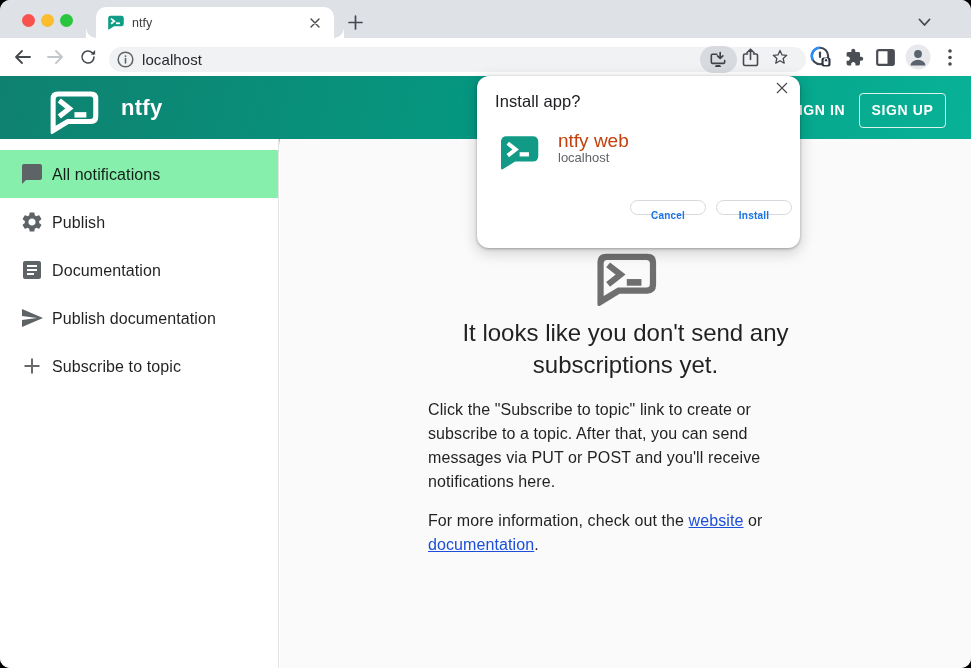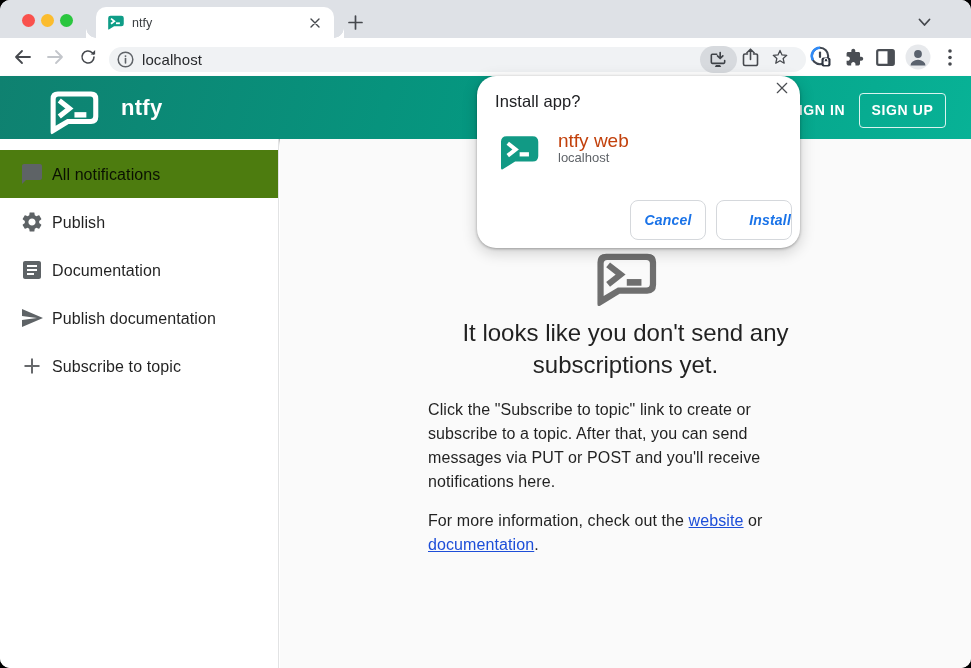--- a/index.html
+++ b/index.html
@@ -36,44 +36,44 @@
             background:linear-gradient(105deg,#0f8170 0%, #049a82 55%, #08b296 100%);
             box-shadow:0 2px 4px -1px rgba(0,0,0,.25), 0 4px 5px 0 rgba(0,0,0,.16); }
   .appbar-logo { position:absolute; left:47px; top:90px; width:52px; height:45px; z-index:2; }
   .appbar-title { position:absolute; left:121px; top:76px; height:63px; line-height:64px; font-size:22px; font-weight:700; color:#fff; letter-spacing:.3px; z-index:2; }
   .signin { position:absolute; left:782px; top:94px; width:70px; height:33px; line-height:33px; text-align:center; color:#fff; font-size:14px; font-weight:700; letter-spacing:.6px; z-index:2; }
   .signup { position:absolute; left:859px; top:93px; width:87px; height:35px; line-height:33px; text-align:center; color:#fff; font-size:14px; font-weight:700; letter-spacing:.6px; border:1px solid rgba(255,255,255,.85); border-radius:4px; z-index:2; }
 
   
   .sidebar { position:absolute; left:0; top:139px; width:279px; height:529px; background:#fff; border-right:1px solid #e2e3e4; }
   .sb-item { position:absolute; left:0; width:278px; height:48px; }
-  .sb-item.selected { background:#4d7c0f; }
+  .sb-item.selected { background:#86efac; }
   .sb-icon { position:absolute; left:20px; top:12px; width:24px; height:24px; }
   .sb-label { position:absolute; left:52px; top:0; height:48px; line-height:49px; font-size:16px; color:rgba(0,0,0,.87); letter-spacing:.1px; }
 
   
   .main { position:absolute; left:280px; top:139px; width:691px; height:529px; background:#fafafa; }
   .empty-icon { position:absolute; left:313px; top:112px; width:64px; height:57px; }
   .empty-head { position:absolute; left:0; top:178px; width:691px; text-align:center; font-size:24px; line-height:31.5px; color:rgba(0,0,0,.87); white-space:pre-line; }
   .empty-col { position:absolute; left:148px; top:259px; width:400px; font-size:16px; line-height:24px; color:rgba(0,0,0,.87); letter-spacing:.1px; }
   .empty-col p.p1 { white-space:pre-line; margin-bottom:15px; }
   .empty-col a { color:#1d4ed8; text-decoration:underline; cursor:pointer; }
 
   
-  .popup { position:absolute; left:477px; top:76px; width:323px; height:172px; background:#fff; border-radius:19px;
+  .popup { position:absolute; left:477px; top:76px; width:323px; height:172px; background:#fff; border-radius:12px;
            box-shadow:0 1px 3px rgba(0,0,0,.3), 0 4px 14px 2px rgba(0,0,0,.15); z-index:10; }
   .pu-title { position:absolute; left:18px; top:16px; font-size:16.5px; color:#202124; letter-spacing:.1px; }
   .pu-close { position:absolute; left:297px; top:4px; width:16px; height:16px; padding:2px; }
   .pu-icon { position:absolute; left:21px; top:59px; width:41px; height:35px; }
   .pu-name { position:absolute; left:81px; top:54px; font-size:19px; color:#c2410c; }
   .pu-origin { position:absolute; left:81px; top:74px; font-size:13px; color:#5f6368; }
-  .pu-btn { position:absolute; top:124px; width:76px; height:40px; border:1px solid #d5d8dc; border-radius:8px; background:#fff;
-            text-align:center; line-height:29px; font-size:14px; font-weight:700; color:#1a73e8; letter-spacing:.2px;font-style:italic; }
+  .pu-btn { position:absolute; top:124px; width:76px; height:15px; border:1px solid #d5d8dc; border-radius:8px; background:#fff;
+            text-align:center; line-height:29px; font-size:10px; font-weight:700; color:#1a73e8; letter-spacing:.2px; }
   .pu-cancel { left:153px; }
-  .pu-install { left:239px;text-align:right; }
+  .pu-install { left:239px; }
 </style>
 </head>
 <body>
 
 <div class="window">
 
   <div class="tabstrip">
     <div class="tl red"></div>
     <div class="tl yellow"></div>
     <div class="tl green"></div>

